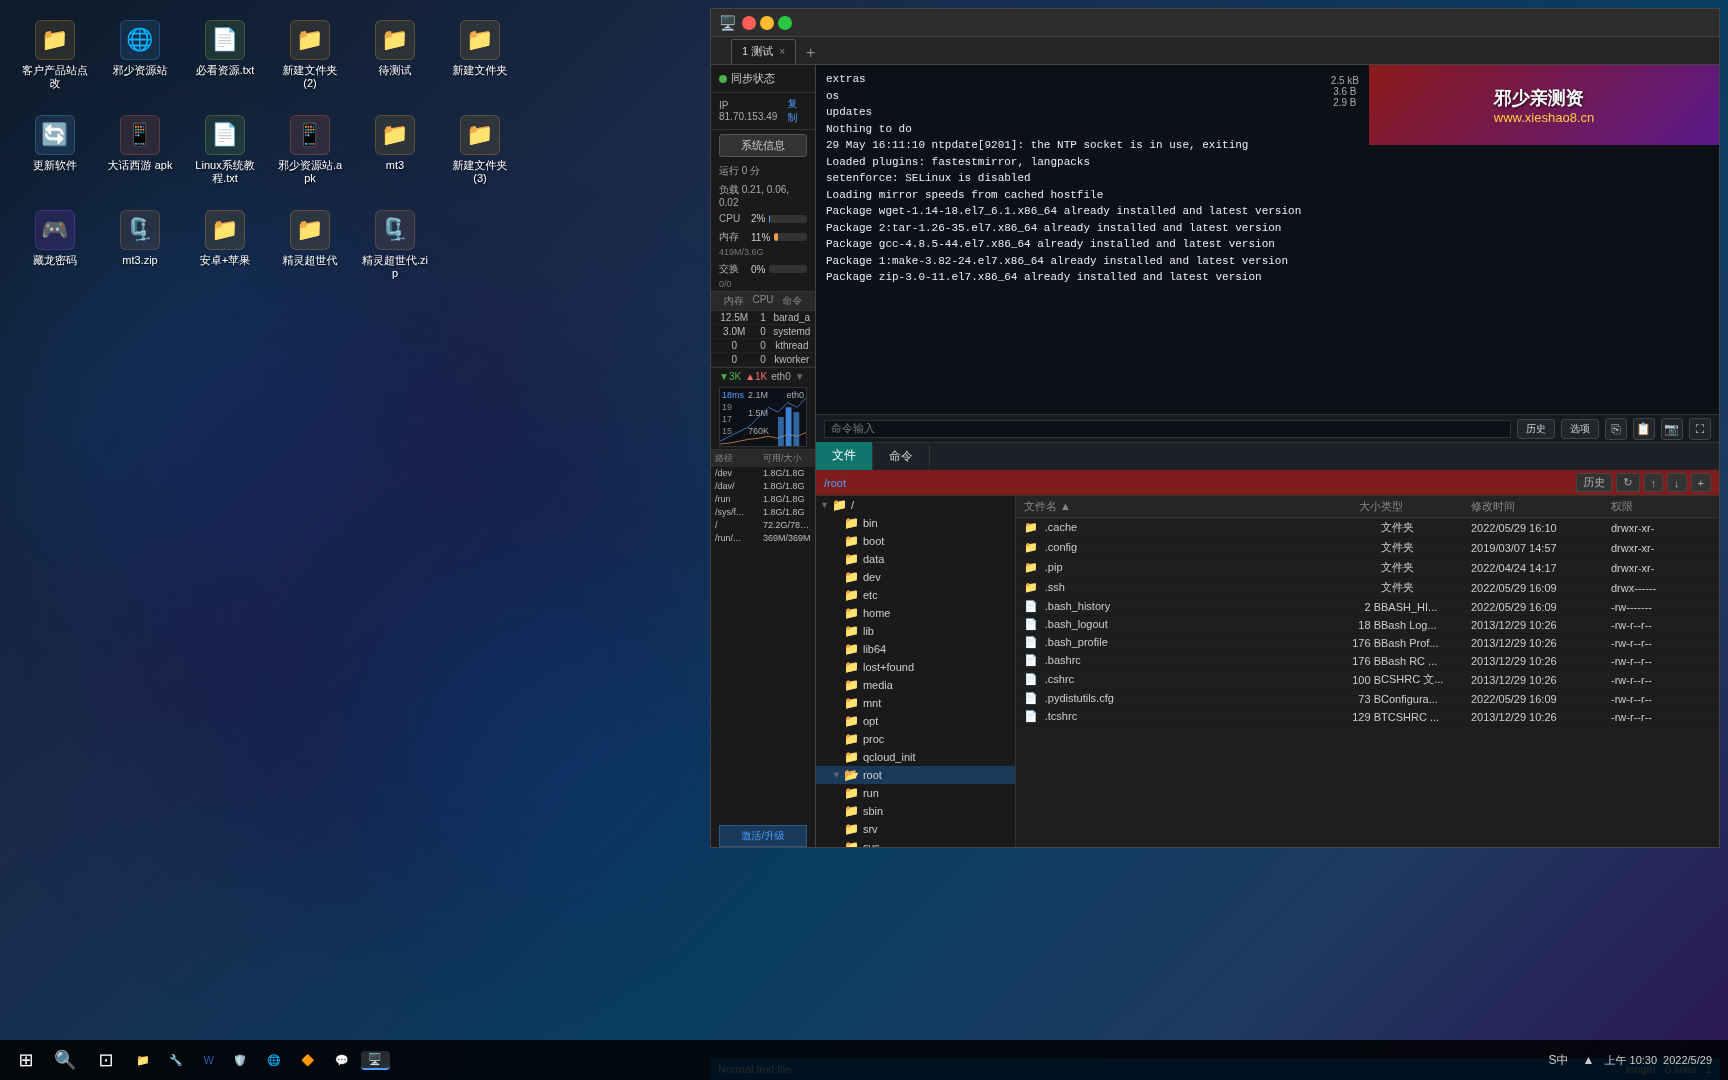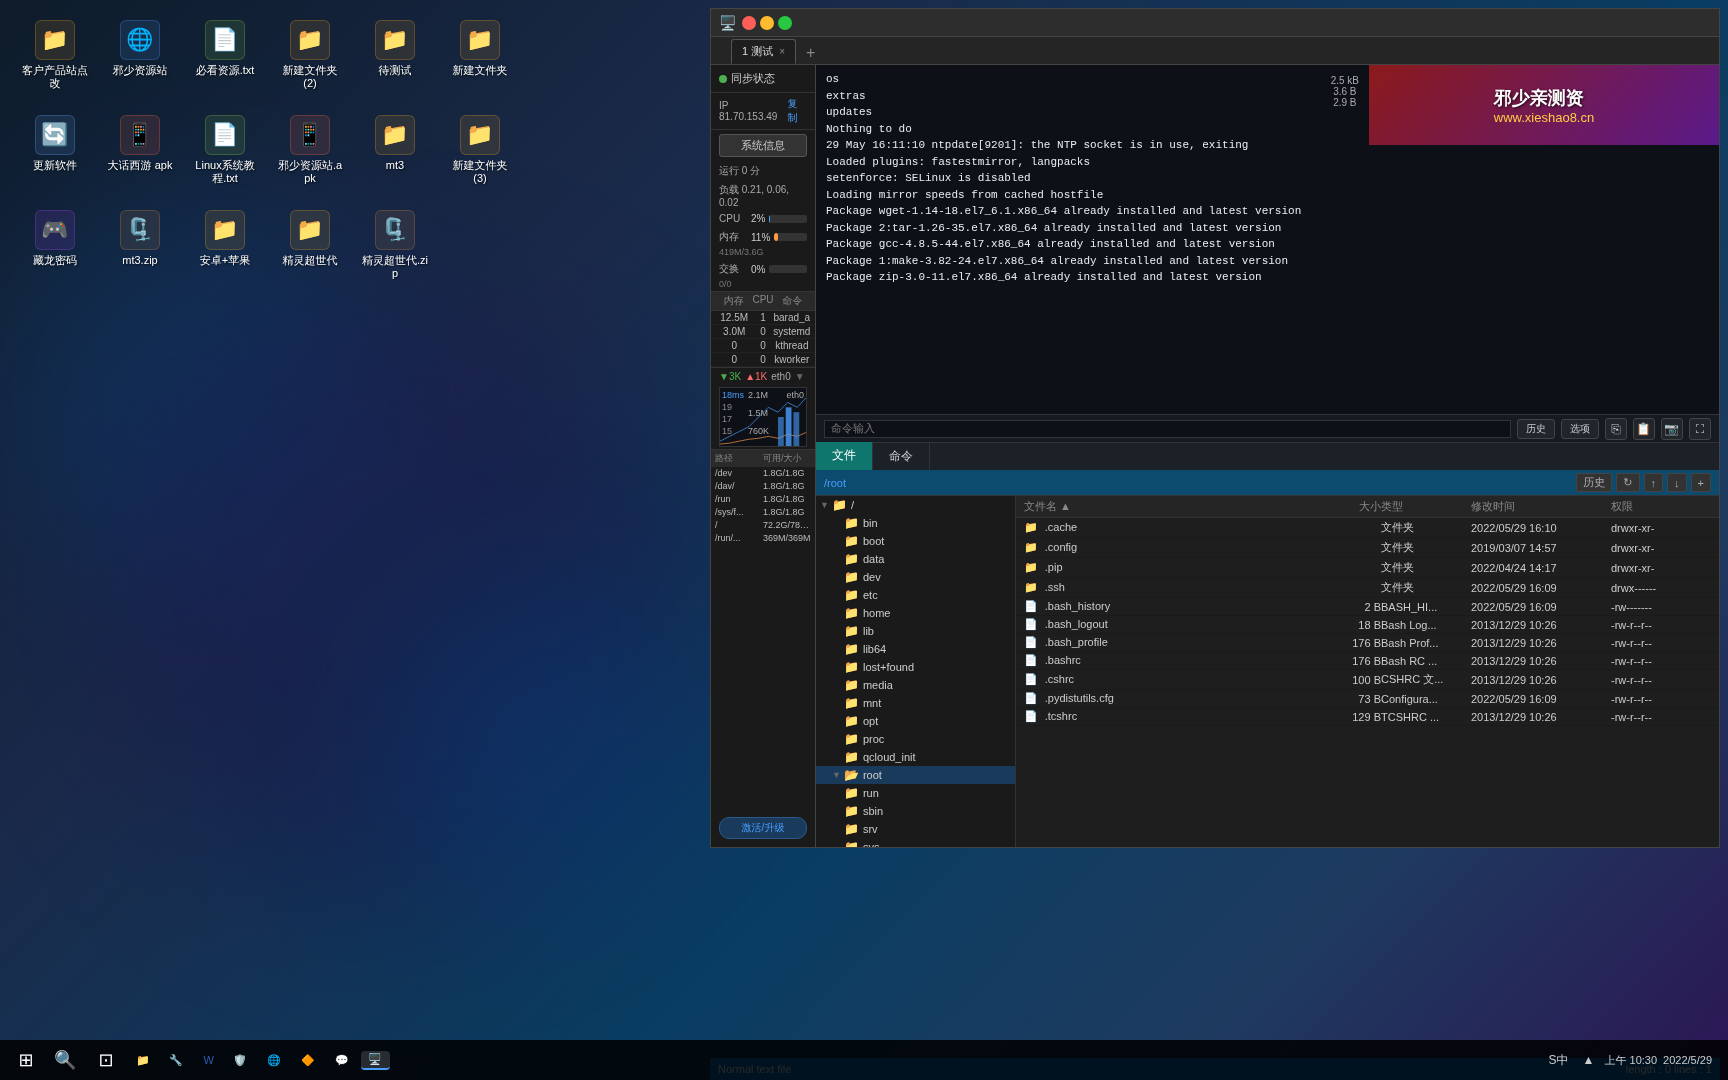--- a/index.html
+++ b/index.html
@@ -292,28 +292,28 @@
       display: flex;
       padding: 1px 4px;
       font-size: 10px;
       color: #bbb;
       border-bottom: 1px solid #1a1a1a;
     }
     .dc-col { flex: 1; overflow: hidden; text-overflow: ellipsis; white-space: nowrap; font-size: 9px; }
     .dc-col.wide { flex: 2; }
 
     .activate-btn {
-      margin: auto 8px 8px 8px;
+      margin: auto 8px 0 8px;
       padding: 3px 6px;
       background: #1a3a5c;
       border: 1px solid #2a5a8c;
       color: #4a9eff;
       text-align: center;
       cursor: pointer;
-      border-radius: 10px;
+      border-radius: 0;
       font-size: 10px;
     }
 
     
     .right-panel {
       flex: 1;
       display: flex;
       flex-direction: column;
       overflow: hidden;
     }
@@ -411,21 +411,21 @@
     .file-browser {
       flex: 1;
       display: flex;
       flex-direction: column;
       background: #1e1e1e;
       overflow: hidden;
     }
 
     .file-path-bar {
       height: 26px;
-      background: #0c4a6e;
+      background: #7f1d1d;
       border-bottom: 1px solid #333;
       display: flex;
       align-items: center;
       padding: 0 8px;
       gap: 8px;
       flex-shrink: 0;
     }
     .path-value { color: #4a9eff; font-size: 11px; }
     .file-toolbar-right {
       margin-left: auto;
@@ -880,22 +880,22 @@
             </div>
           </div>
 
           <div style="position:absolute;top:10px;right:360px;text-align:center;z-index:20;">
             <div style="color:#aaa;font-size:10px;">2.5 kB</div>
             <div style="color:#aaa;font-size:10px;">3.6 B</div>
             <div style="color:#aaa;font-size:10px;">2.9 B</div>
           </div>
 
           <div class="terminal-output" id="terminal-output">
+              <div class="terminal-line white">extras</div>
               <div class="terminal-line white">os</div>
-              <div class="terminal-line white">extras</div>
               <div class="terminal-line white">updates</div>
               <div class="terminal-line white">Nothing to do</div>
               <div class="terminal-line white">29 May 16:11:10 ntpdate[9201]: the NTP socket is in use, exiting</div>
               <div class="terminal-line white">Loaded plugins: fastestmirror, langpacks</div>
               <div class="terminal-line white">setenforce: SELinux is disabled</div>
               <div class="terminal-line white">Loading mirror speeds from cached hostfile</div>
               <div class="terminal-line white">Package wget-1.14-18.el7_6.1.x86_64 already installed and latest version</div>
               <div class="terminal-line white">Package 2:tar-1.26-35.el7.x86_64 already installed and latest version</div>
               <div class="terminal-line white">Package gcc-4.8.5-44.el7.x86_64 already installed and latest version</div>
               <div class="terminal-line white">Package 1:make-3.82-24.el7.x86_64 already installed and latest version</div>

